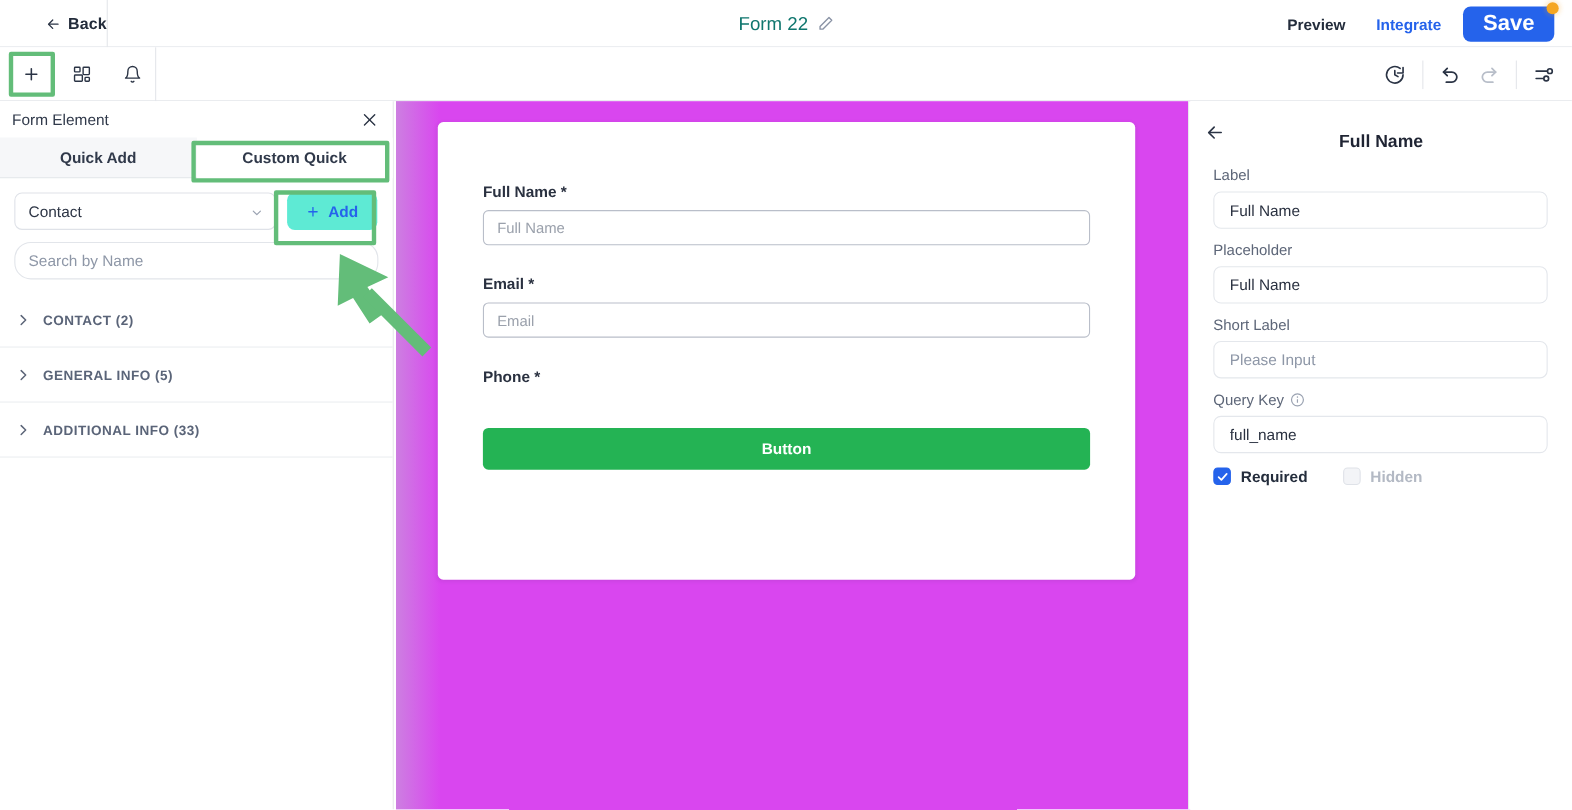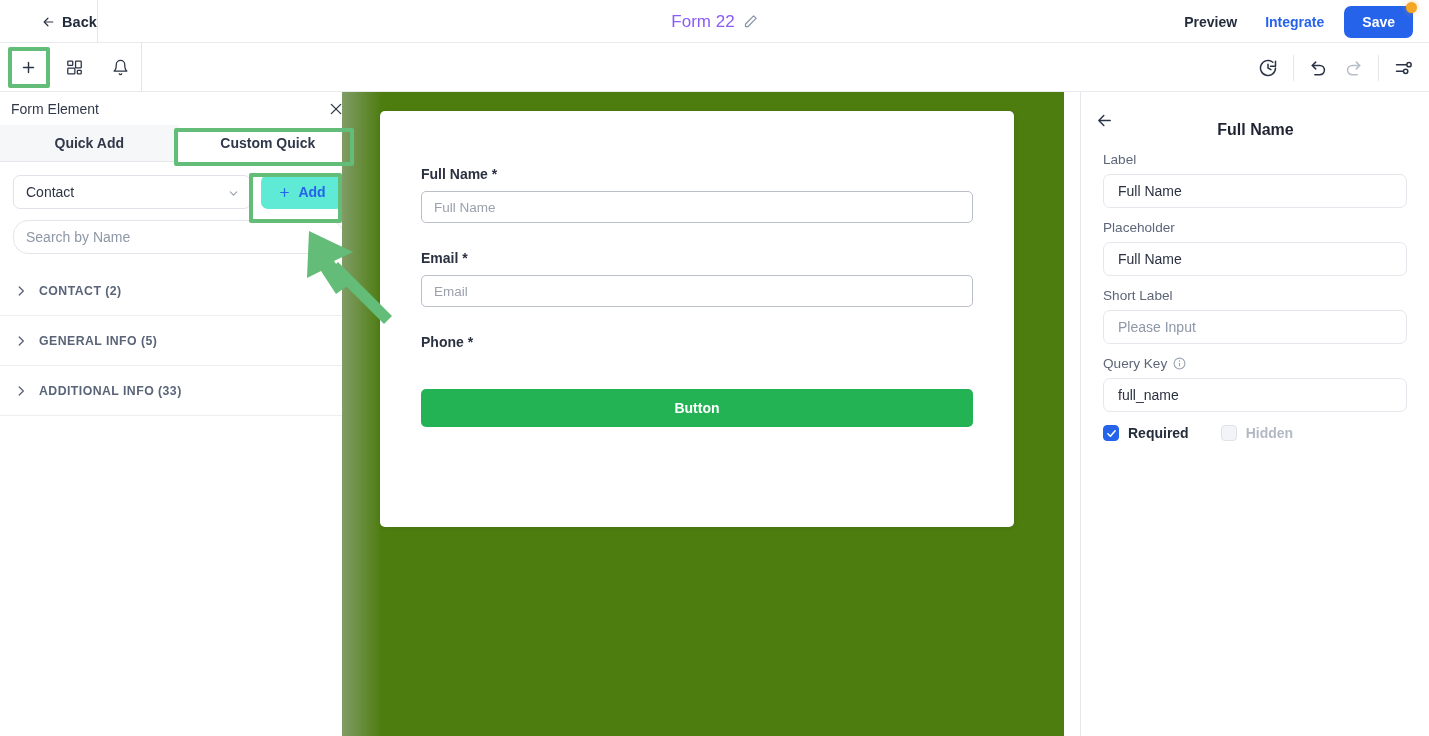--- a/index.html
+++ b/index.html
@@ -26,38 +26,38 @@
     margin-left: 28px;
   }
   .back-arrow { width: 16px; height: 16px; display: block; color: #2b3445; }
   .back-label { font-size: 14.5px; font-weight: 700; color: #222b3a; letter-spacing: .1px; }
 
   .title-wrap {
     position: absolute; left: 0; top: 0; width: 1429px; height: 43px;
     display: flex; align-items: center; justify-content: center; gap: 8px;
     pointer-events: none;
   }
-  .form-title { font-size: 17px; font-weight: 400; color: #8b5cf6; }
+  .form-title { font-size: 17px; font-weight: 400; color: #0f766e; }
   .pencil-icon { width: 15px; height: 15px; color: #8a93a5; pointer-events: auto; }
 
   .topbar-right {
     position: absolute; right: 16px; top: 0; height: 43px;
     display: flex; align-items: center; gap: 0;
   }
   .tb-link {
     font-size: 14px; font-weight: 700; color: #242d3c;
     padding: 0 14px; cursor: pointer;
   }
   .tb-link.integrate { color: #2563eb; }
   .save-btn {
     position: relative; margin-left: 6px;
     background: #2563eb; color: #fff; border: 0; border-radius: 7px;
     height: 32px; padding: 0 18px;
     font-family: "Liberation Sans", sans-serif;
-    font-size: 14px; font-weight: 700; cursor: pointer;
+    font-size: 20px; font-weight: 700; cursor: pointer;
   }
   .save-dot {
     position: absolute; right: -4px; top: -4px;
     width: 11px; height: 11px; border-radius: 50%;
     background: #f5a623; box-shadow: 0 0 4px 2px rgba(245,166,35,.22);
   }
 
   
   .toolbar2 {
     position: absolute; left: 0; top: 43px; width: 1429px; height: 49px;
@@ -140,22 +140,22 @@
     border-bottom: 1px solid #eceef1;
   }
   .lp-group .gchev { color: #5c6578; display: block; }
   .lp-group-label {
     font-size: 12.3px; font-weight: 700; color: #5a6478;
     letter-spacing: .45px;
   }
 
   
   .canvas {
-    position: absolute; left: 342px; top: 92px; width: 722px; height: 644px;
-    background: #4d7c0f;
+    position: absolute; left: 360px; top: 92px; width: 722px; height: 644px;
+    background: #d946ef;
   }
   .canvas-shadow {
     position: absolute; left: 0; top: 0; width: 40px; height: 644px;
     background: linear-gradient(to right, rgba(190,196,208,.45), rgba(190,196,208,0));
   }
   .form-card {
     position: absolute; left: 38px; top: 19px; width: 634px; height: 416px;
     background: #ffffff; border-radius: 5px;
     box-shadow: 0 1px 4px rgba(31,41,55,.10);
   }

